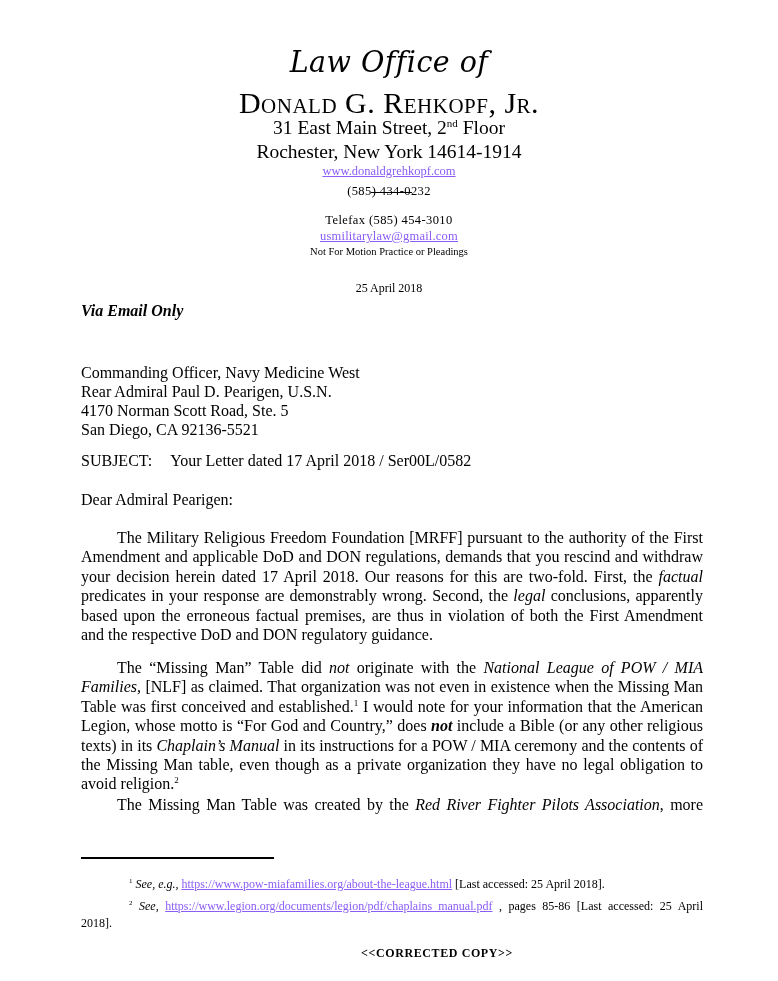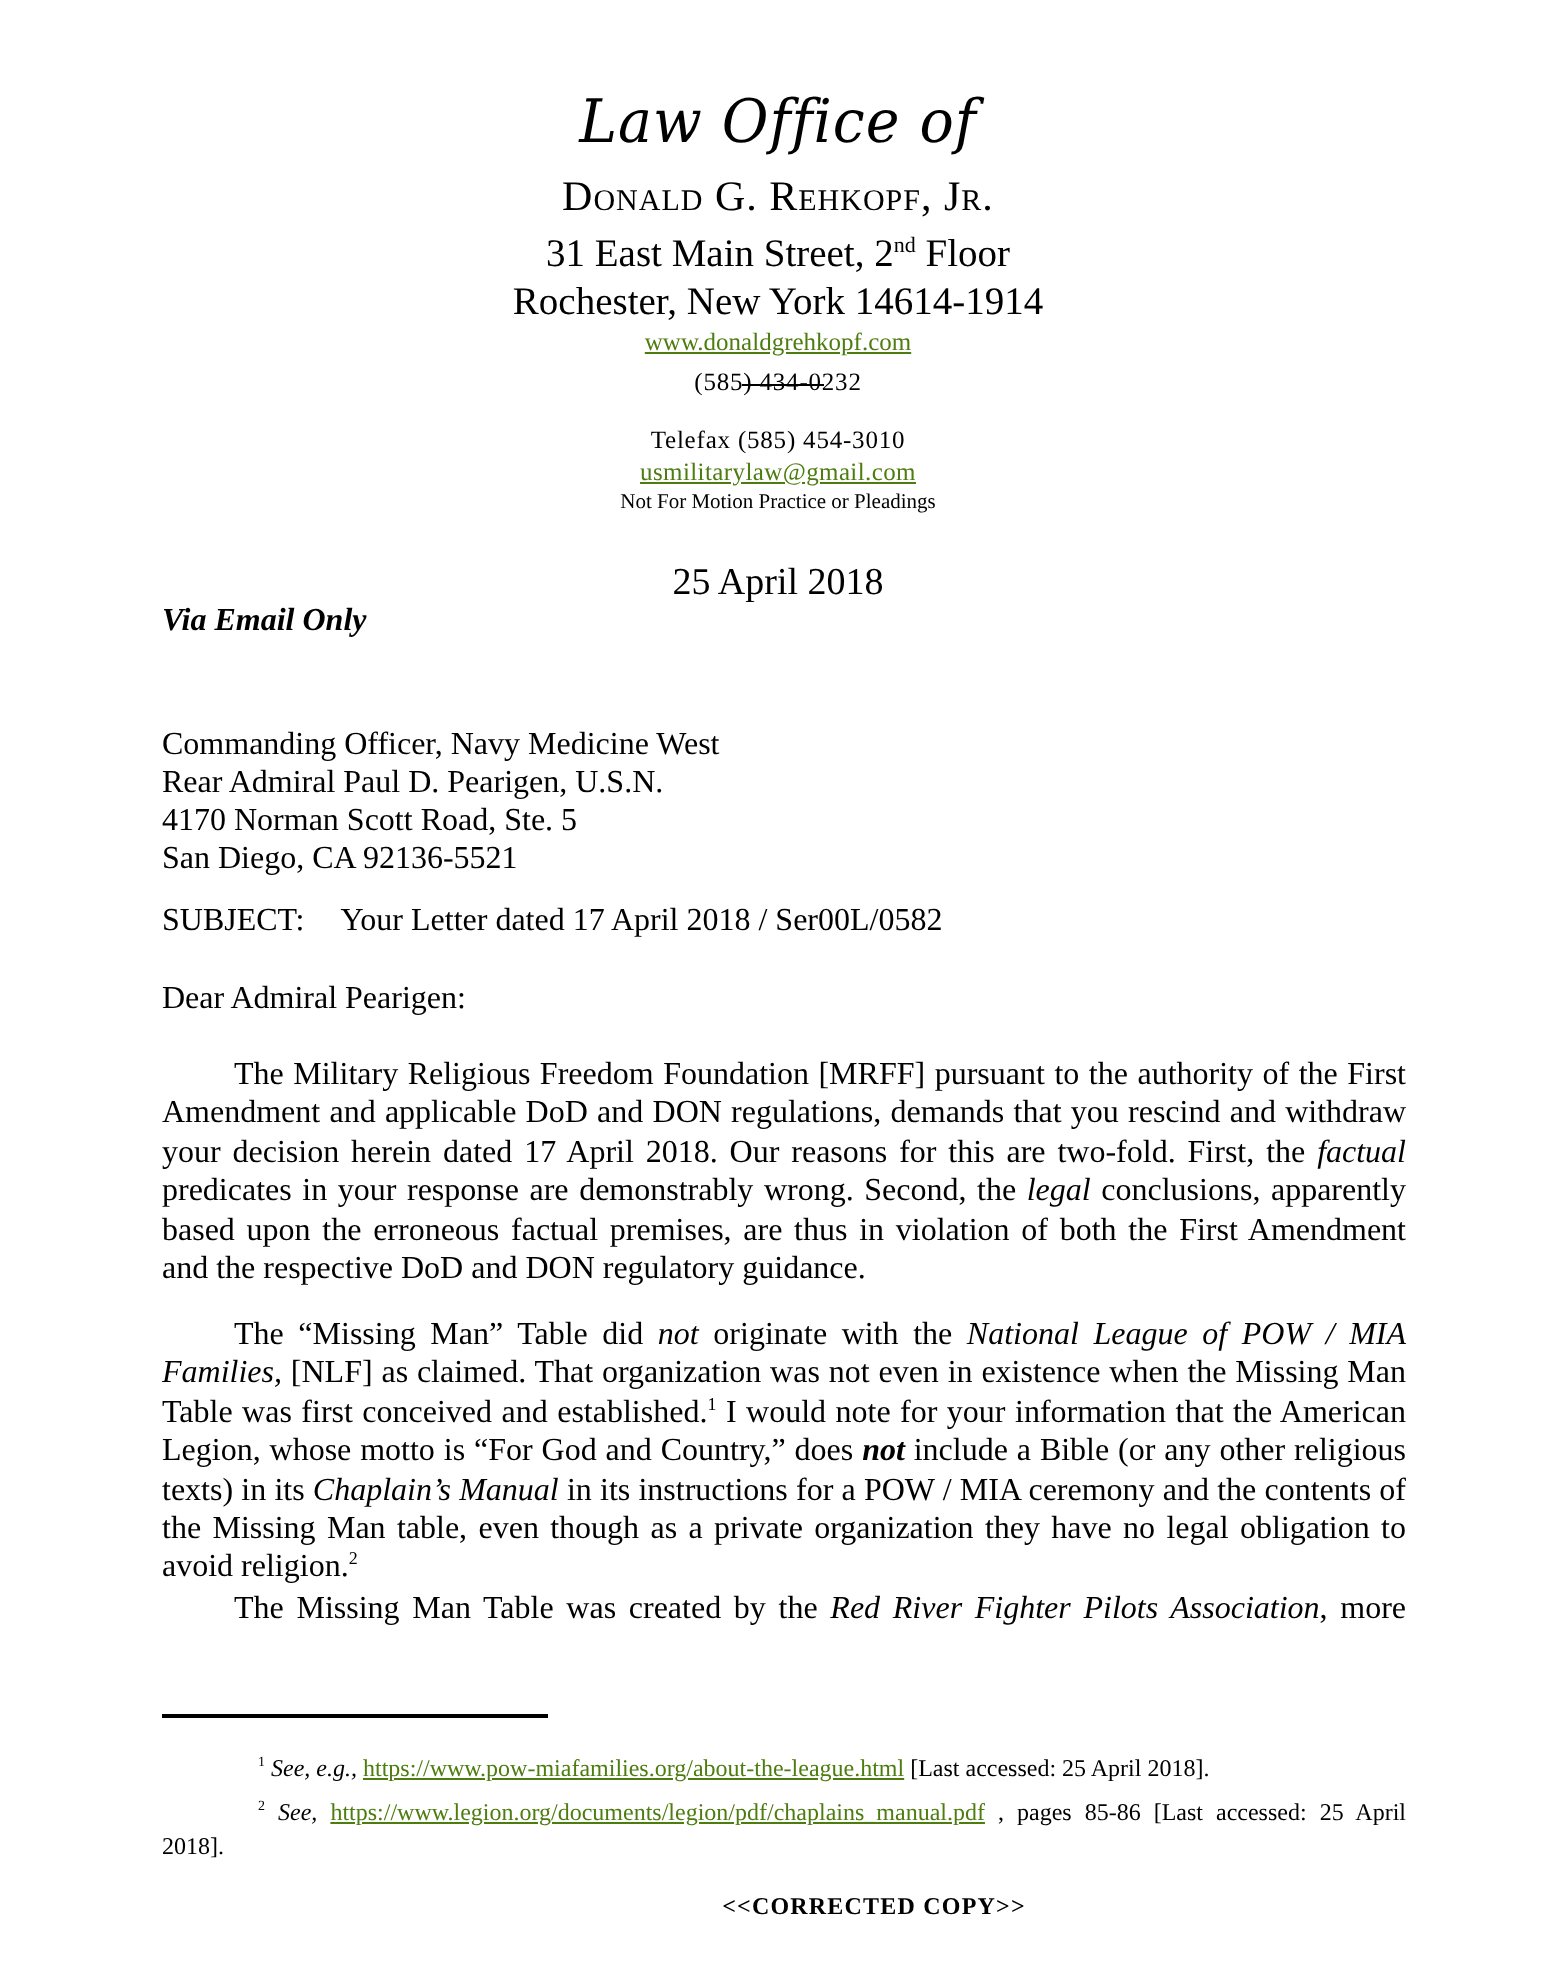--- a/index.html
+++ b/index.html
@@ -6,33 +6,33 @@
     body {
       width: 778px; height: 981px; position: relative; overflow: hidden;
       font-family: "Liberation Serif", "DejaVu Serif", serif; color: #000;
     }
     .page { position: absolute; left: 0; top: 0; width: 778px; height: 980px; }
     .center { position: absolute; left: 0; width: 778px; text-align: center; }
     .script {
       top: 44px; font-family: "DejaVu Serif", serif; font-style: italic;
       font-size: 30px; letter-spacing: 0.5px; transform: scaleX(0.95);
     }
-    .firm { top: 86px; font-size: 21px; letter-spacing: 0.5px; }
+    .firm { top: 86px; font-size: 30px; letter-spacing: 0.5px; }
     .firm .sc { font-variant: small-caps; }
     .addr1 { top: 117px; font-size: 19.5px; }
     .addr2 { top: 141px; font-size: 19.5px; }
     .addr1 sup { font-size: 11px; vertical-align: 7px; line-height: 0; }
     .web { top: 164px; font-size: 12.5px; }
-    a.link { color: #4d7c0f; }
+    a.link { color: #8b5cf6; }
     .rule { position: absolute; left: 371px; top: 192px; width: 41px; height: 1px; background: #000; }
     .phone { top: 184px; font-size: 12.5px; letter-spacing: 0.4px; }
     .fax { top: 213px; font-size: 12.5px; letter-spacing: 0.4px; }
     .email { top: 229px; font-size: 12.5px; letter-spacing: 0.2px; }
     .notfor { top: 246px; font-size: 10.5px; }
-    .date { top: 281px; font-size: 19px; }
+    .date { top: 281px; font-size: 12px; }
     .txt { position: absolute; left: 81px; font-size: 16px; line-height: 19px; }
     .via { top: 301px; font-weight: bold; font-style: italic; }
     .addr-block { top: 363px; line-height: 19px; }
     .subject { top: 451px; }
     .subject .gap { display: inline-block; width: 18px; }
     .salute { top: 490px; }
     .para {
       position: absolute; left: 81px; width: 622px; font-size: 16px; line-height: 19.4px;
       text-align: justify; text-indent: 36px;
     }

